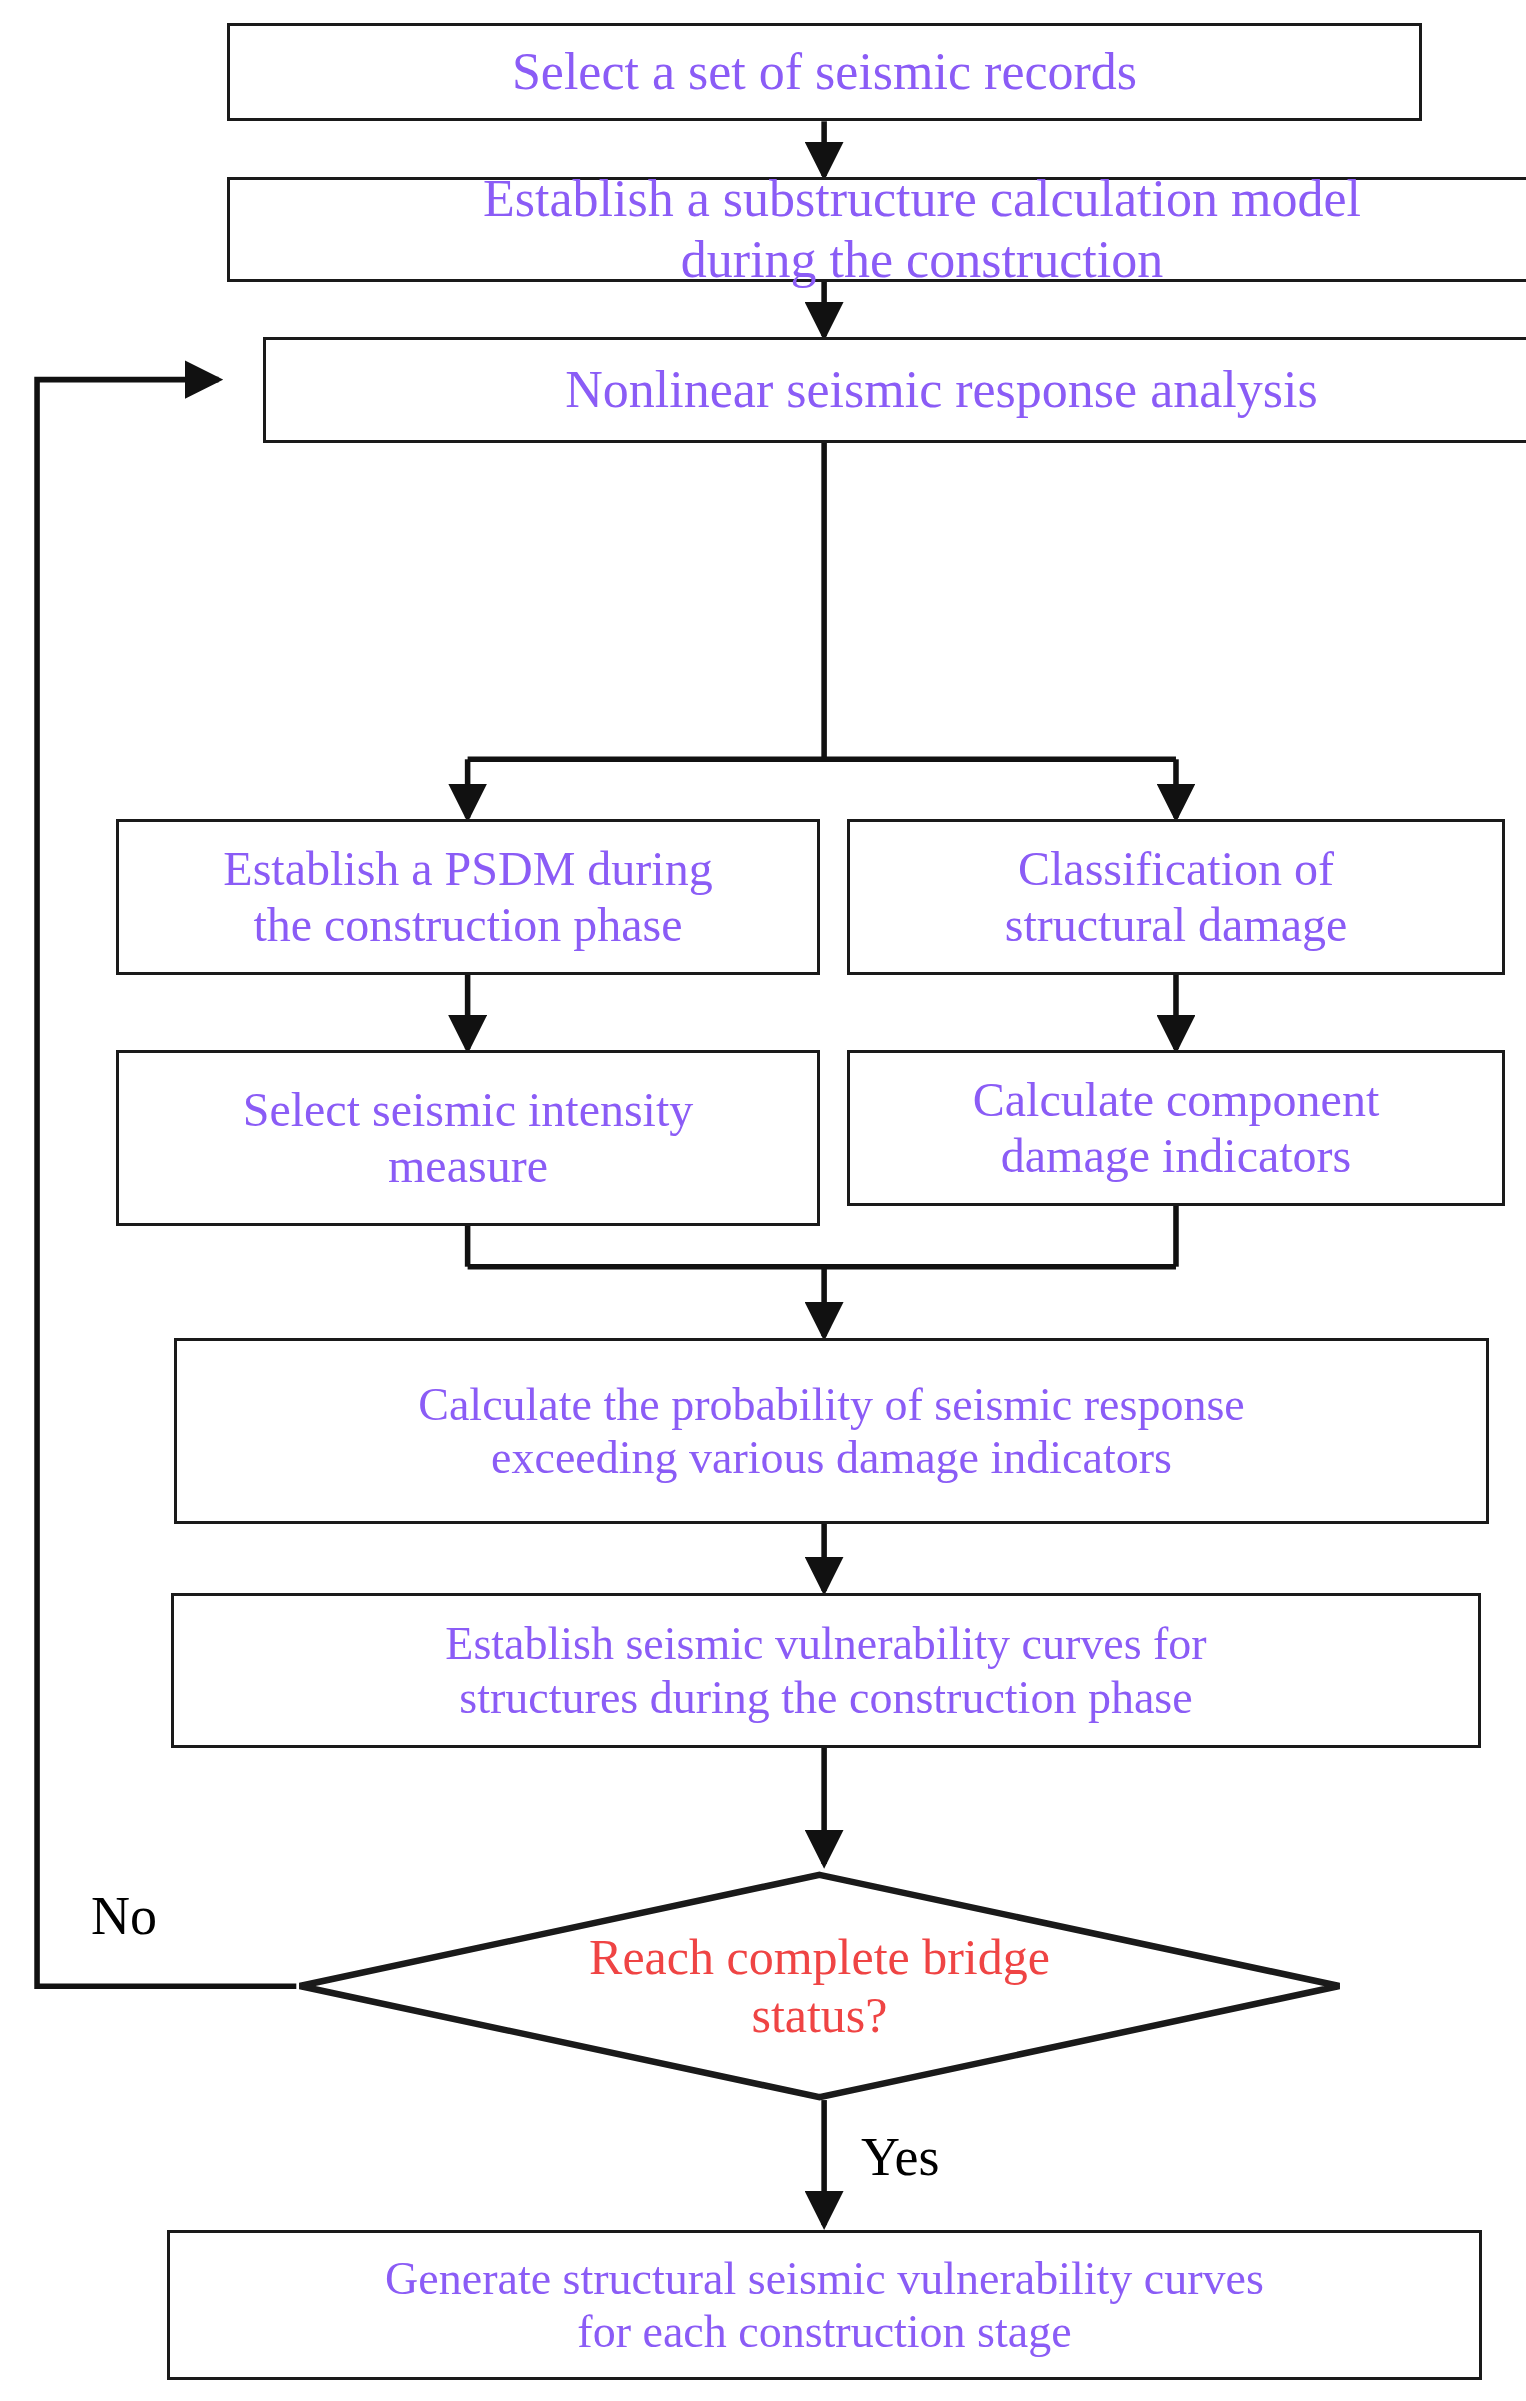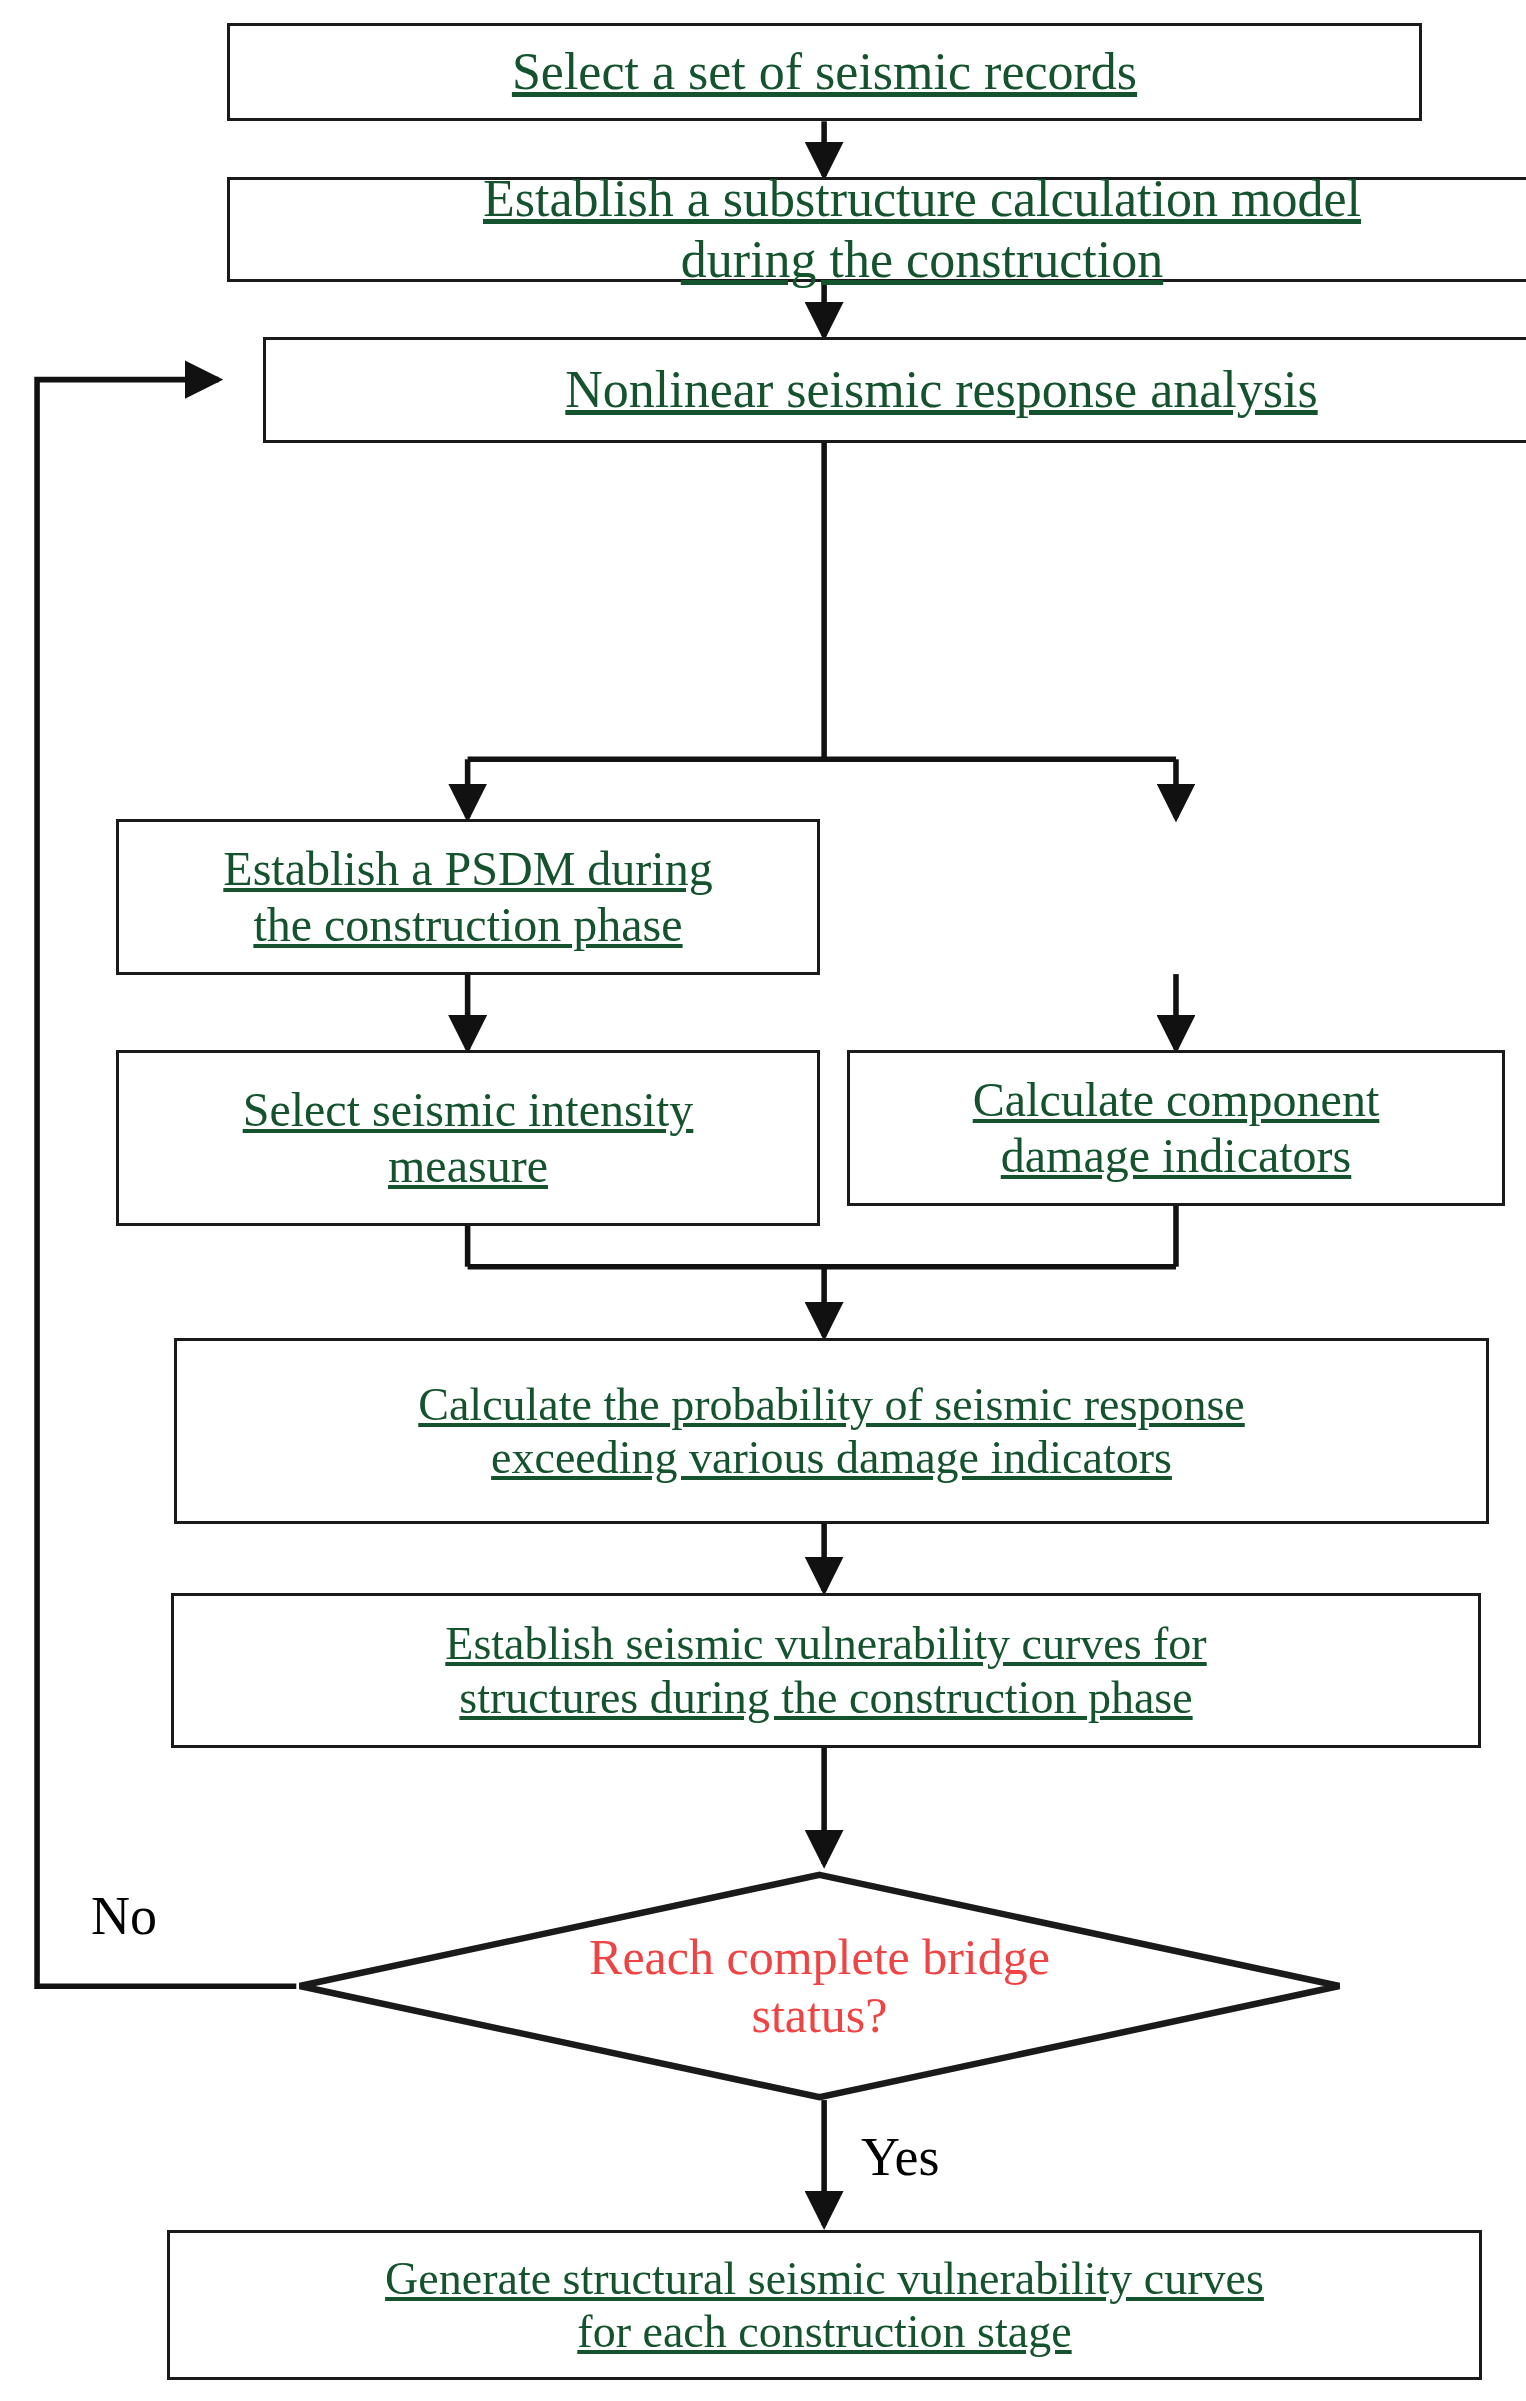--- a/index.html
+++ b/index.html
@@ -29,22 +29,21 @@
   .node {
     position: absolute;
     box-sizing: border-box;
     background: #ffffff;
     border: 3.7px solid #1a1a1a;
     display: flex;
     align-items: center;
     justify-content: center;
     text-align: center;
     line-height: 1.16;
-    color: #14532d;
-    text-decoration: underline;
+    color: #8b5cf6;
   }
   .node .txt {
     display: block;
     padding: 0 9.3px;
     white-space: pre-line;
   }
   .n-wide   { font-size: 52px; }
   .n-narrow { font-size: 48px; }
   .n-small  { font-size: 46px; }
 
@@ -128,20 +127,24 @@
 
   <div class="node n-wide" style="left:227px; top:337px; width:1357px; height:106px;margin-left:36px;">
     <span class="txt">Nonlinear seismic response analysis</span>
   </div>
 
   <div class="node n-narrow" style="left:116px; top:819px; width:704px; height:156px;">
     <span class="txt">Establish a PSDM during
 the construction phase</span>
   </div>
 
+  <div class="node n-narrow" style="left:847px; top:819px; width:658px; height:156px;">
+    <span class="txt">Classification of
+structural damage</span>
+  </div>
 
   <div class="node n-narrow" style="left:116px; top:1050px; width:704px; height:176px;">
     <span class="txt">Select seismic intensity
 measure</span>
   </div>
 
   <div class="node n-narrow" style="left:847px; top:1050px; width:658px; height:156px;">
     <span class="txt">Calculate component
 damage indicators</span>
   </div>

